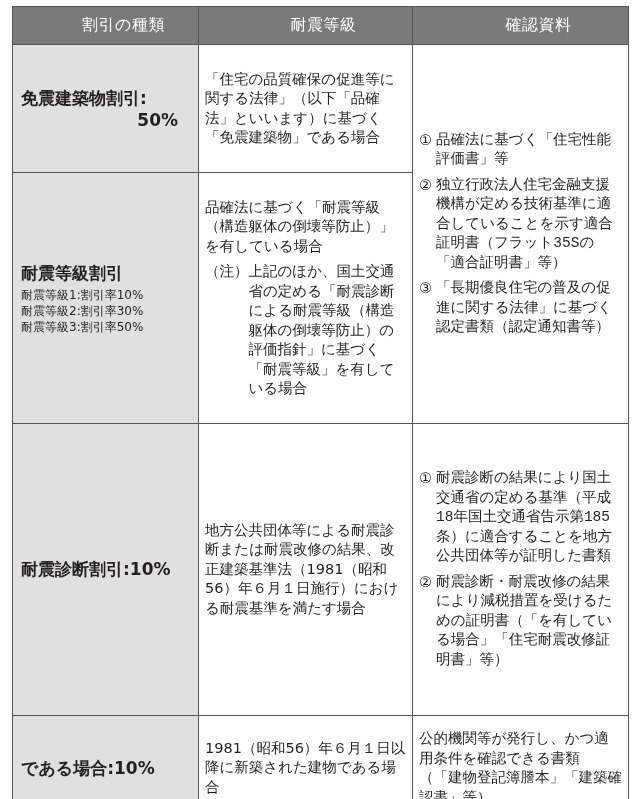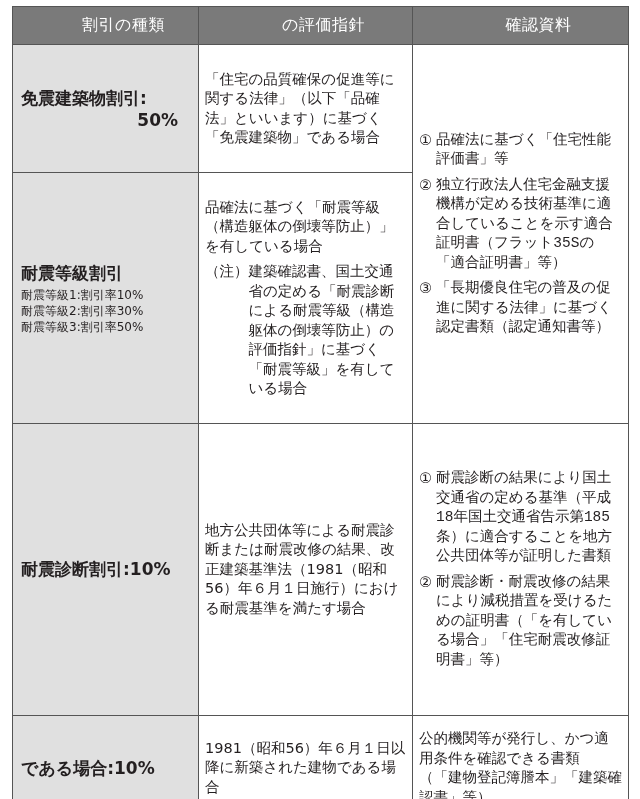--- a/index.html
+++ b/index.html
@@ -86,21 +86,21 @@
 
 <table class="tbl">
   <colgroup>
     <col class="col1">
     <col class="col2">
     <col class="col3">
   </colgroup>
   <thead>
     <tr>
       <th>割引の種類</th>
-      <th>の評価指針</th>
+      <th>耐震等級</th>
       <th>確認資料</th>
     </tr>
   </thead>
   <tbody>
 
     <tr class="r1">
       <td class="type">
         <span class="type-main">免震建築物割引:</span>
         <span class="type-rate">50%</span>
       </td>
@@ -129,21 +129,21 @@
         <div class="sub-list">
           <div>耐震等級1:割引率10%</div>
           <div>耐震等級2:割引率30%</div>
           <div>耐震等級3:割引率50%</div>
         </div>
       </td>
       <td class="cond">
         <p class="para">品確法に基づく「耐震等級（構造躯体の倒壊等防止）」を有している場合</p>
         <div class="note">
           <span class="note-label">（注）</span>
-          <span class="note-body">建築確認書、国土交通省の定める「耐震診断による耐震等級（構造躯体の倒壊等防止）の評価指針」に基づく「耐震等級」を有している場合</span>
+          <span class="note-body">上記のほか、国土交通省の定める「耐震診断による耐震等級（構造躯体の倒壊等防止）の評価指針」に基づく「耐震等級」を有している場合</span>
         </div>
       </td>
     </tr>
 
     <tr class="r3">
       <td class="type">
         <span class="type-main">耐震診断割引:10%</span>
       </td>
       <td class="cond">
         <p class="para">地方公共団体等による耐震診断または耐震改修の結果、改正建築基準法（1981（昭和56）年６月１日施行）における耐震基準を満たす場合</p>

